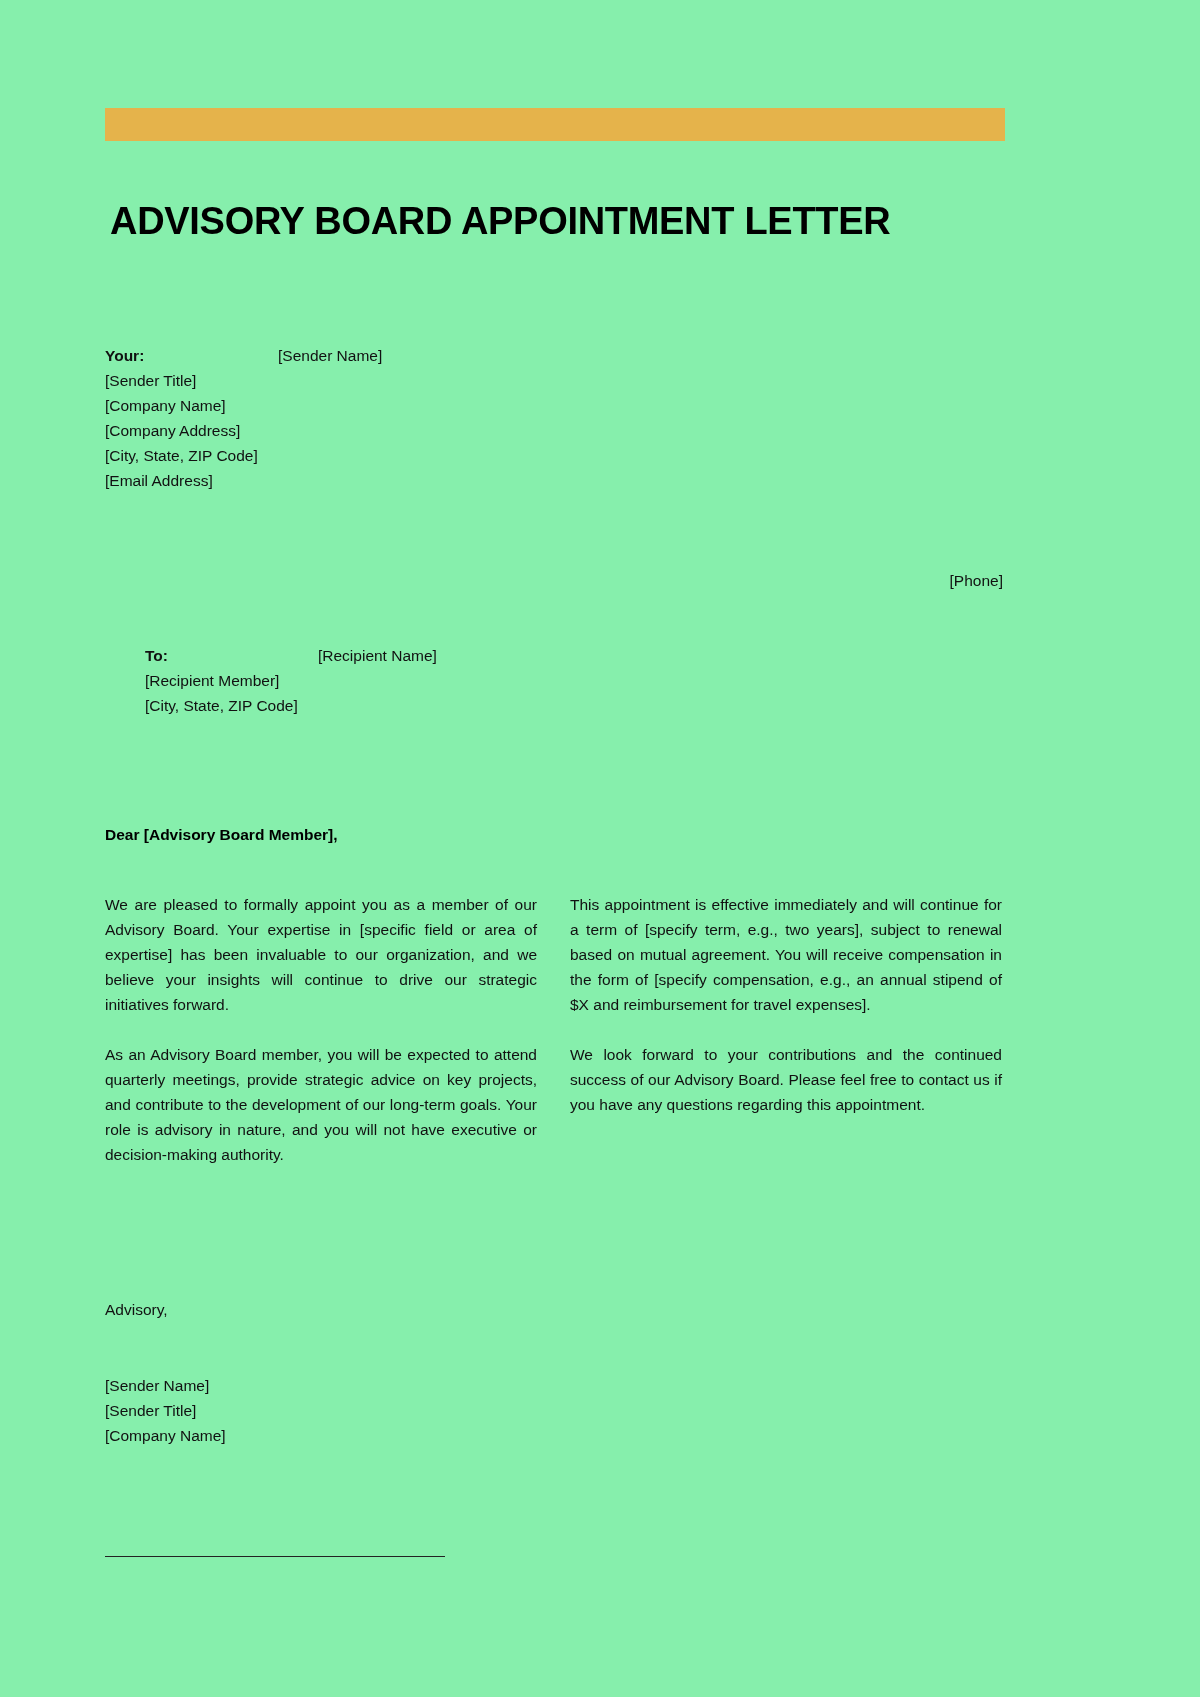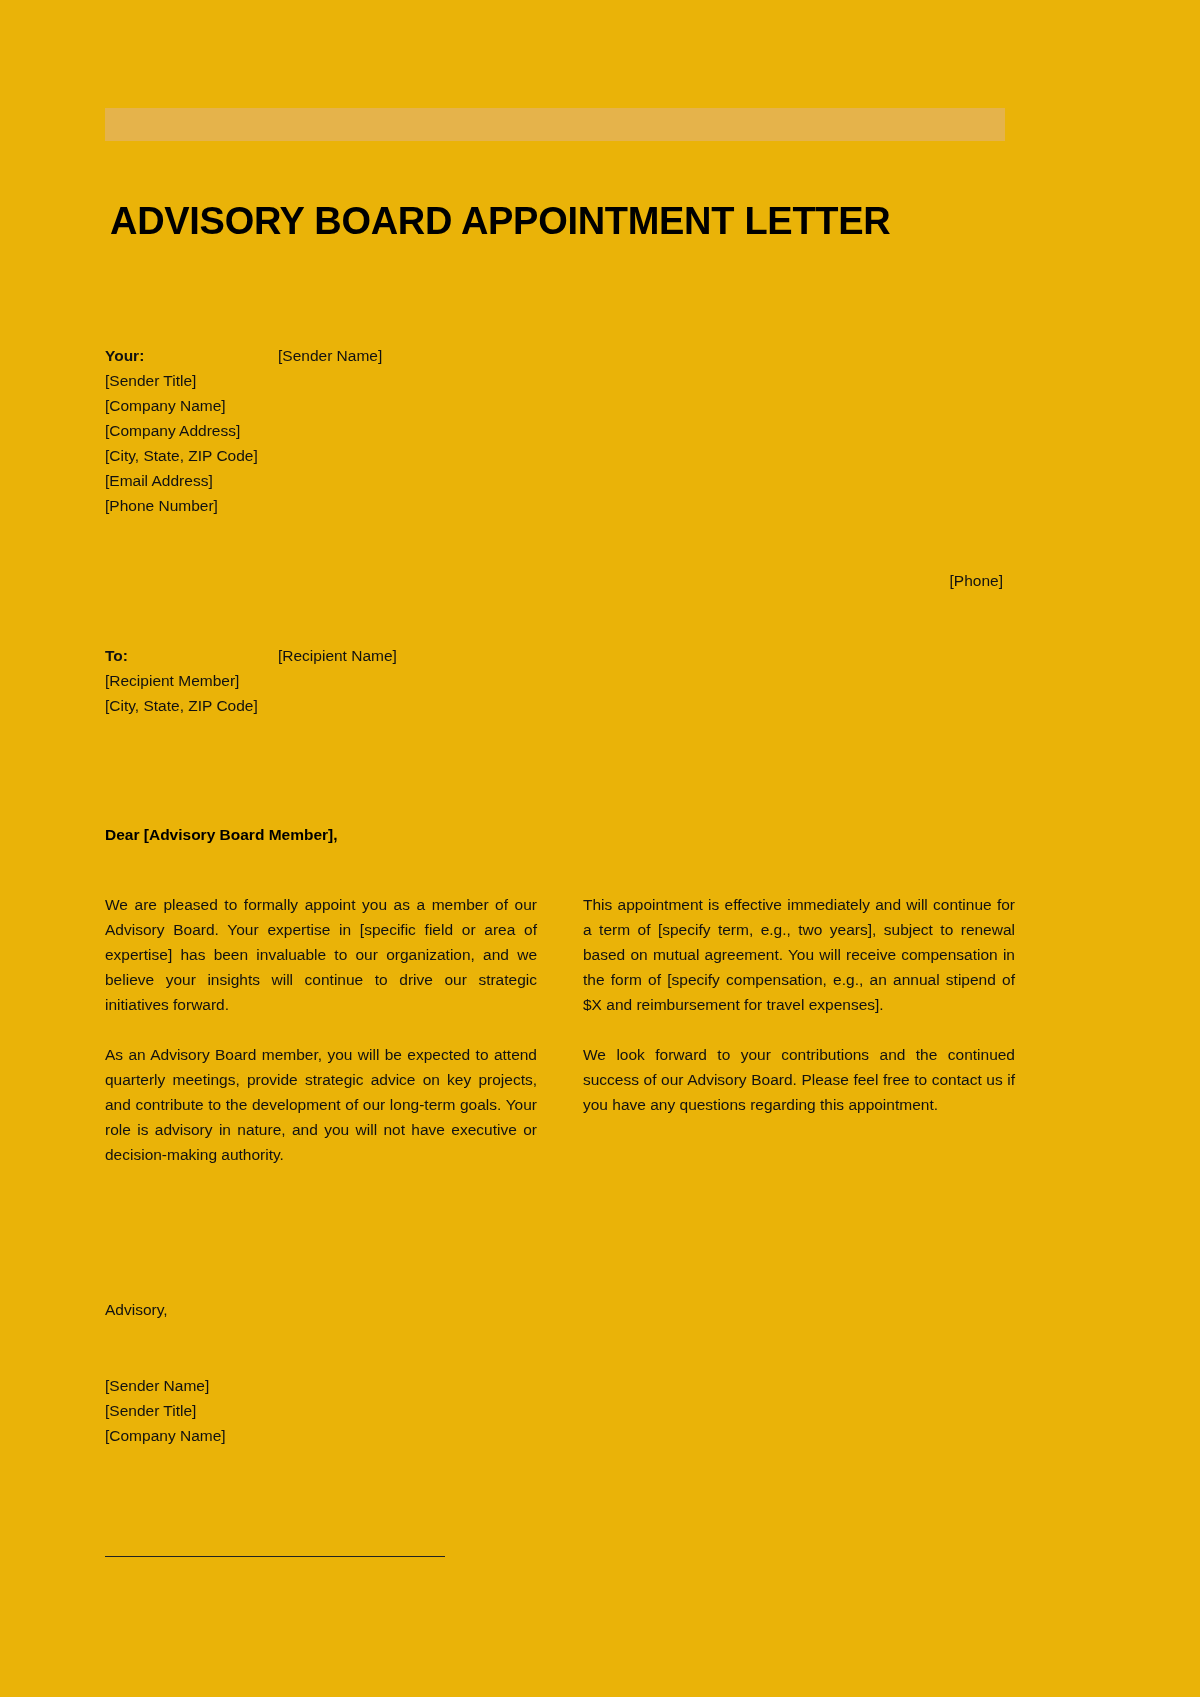--- a/index.html
+++ b/index.html
@@ -9,21 +9,21 @@
     background: #ffffff;
   }
   body {
     font-family: "Liberation Sans", sans-serif;
     color: #000000;
   }
   .page {
     position: relative;
     width: 1200px;
     height: 1697px;
-    background: #eab308;
+    background: #86efac;
     overflow: hidden;
     box-sizing: border-box;
   }
   
   .accent-bar {
     position: absolute;
     left: 105px;
     top: 108px;
     width: 900px;
     height: 33px;
@@ -45,21 +45,21 @@
   
   .addr-block {
     position: absolute;
     left: 105px;
     width: 520px;
     font-size: 15.5px;
     line-height: 25px;
     color: #111111;
   }
   .addr-from { top: 343px; }
-  .addr-to   { top: 643px; }
+  .addr-to   { top: 643px; margin-left: 40px; }
   .addr-line {
     display: block;
     white-space: pre;
   }
   .addr-line-head {
     display: flex;
   }
   .addr-label {
     font-weight: bold;
     display: inline-block;
@@ -91,21 +91,21 @@
     color: #000000;
     margin-top: 19px;
   }
   
   .body-columns {
     position: absolute;
     left: 105px;
     top: 892px;
     width: 898px;
     display: flex;
-    gap: 46px;
+    gap: 33px;
   }
   .body-col {
     width: 432px;
     flex: 0 0 432px;
   }
   .body-par {
     font-size: 15.5px;
     line-height: 25px;
     text-align: justify;
     text-justify: inter-word;
@@ -153,21 +153,20 @@
   <div class="addr-block addr-from">
     <div class="addr-line-head">
       <span class="addr-label">Your:</span>
       <span class="addr-value">[Sender Name]</span>
     </div>
     <span class="addr-line">[Sender Title]</span>
     <span class="addr-line">[Company Name]</span>
     <span class="addr-line">[Company Address]</span>
     <span class="addr-line">[City, State, ZIP Code]</span>
     <span class="addr-line">[Email Address]</span>
-    <span class="addr-line">[Phone Number]</span>
   </div>
 
   <div class="date-line">[Phone]</div>
 
   <div class="addr-block addr-to">
     <div class="addr-line-head">
       <span class="addr-label">To:</span>
       <span class="addr-value">[Recipient Name]</span>
     </div>
     <span class="addr-line">[Recipient Member]</span>

